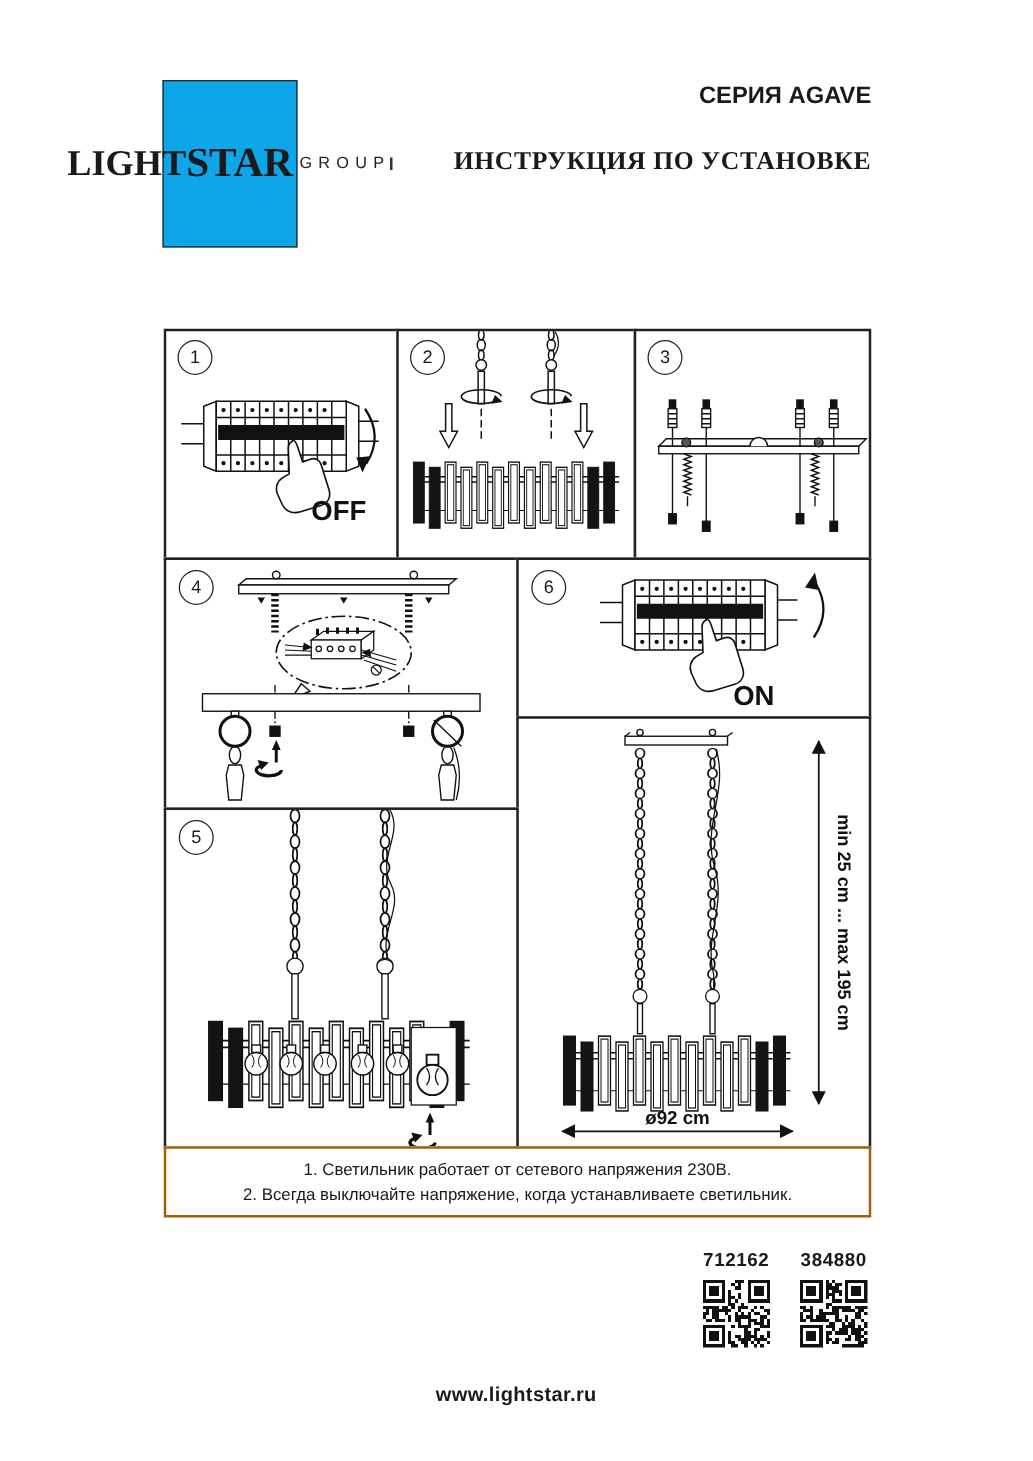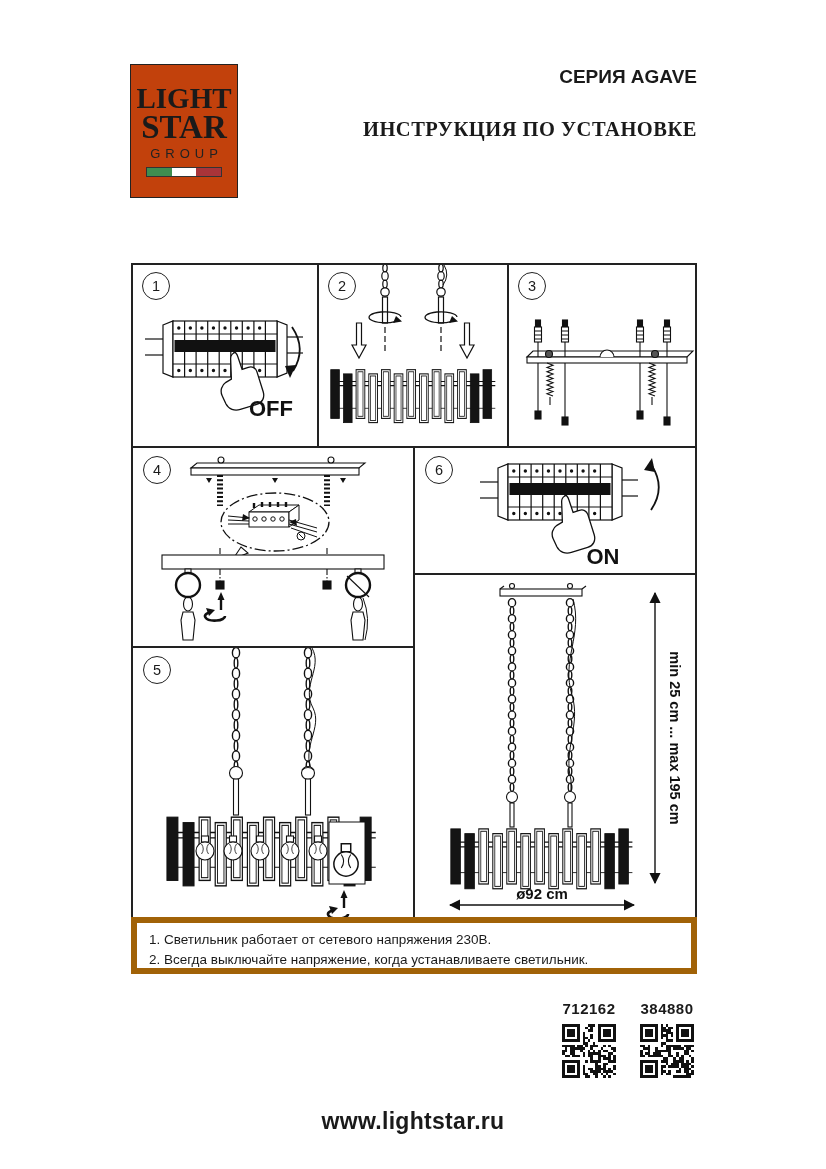--- a/index.html
+++ b/index.html
@@ -1,46 +1,46 @@
 <!DOCTYPE html>
 <html><head>
 <meta charset="utf-8">
 <style>
   html,body{margin:0;padding:0;}
   body{width:826px;height:1169px;position:relative;background:#fff;
        font-family:"Liberation Sans",sans-serif;color:#1a1a1a;overflow:hidden;}
   
   .logo-box{position:absolute;left:130px;top:64px;width:106px;height:132px;
-    border:1.5px solid #222;background:#c2410c;display:flex;flex-direction:column;
+    border:1.5px solid #222;background:#0ea5e9;display:flex;flex-direction:row;
     align-items:center;justify-content:center;}
   .logo-word1{font-family:"Liberation Serif",serif;font-weight:bold;font-size:29px;letter-spacing:0;line-height:.92;}
   .logo-word2{font-family:"Liberation Serif",serif;font-weight:bold;font-size:33px;letter-spacing:0;line-height:.92;}
   .logo-word3{font-size:13px;letter-spacing:5px;margin:3px 0 6px 5px;color:#222;}
   .logo-flag{width:74px;height:8px;border:1px solid #333;display:flex;}
   .logo-flag span{flex:1;}
   .hdr-text{position:absolute;right:129px;top:62px;text-align:right;font-weight:bold;}
   .hdr-series{font-size:19px;line-height:1.55;}
   .hdr-title{font-size:20.5px;line-height:1.45;margin-top:24px;letter-spacing:.5px;font-family:Liberation Serif, serif;}
   
   .panel{position:absolute;background:#fff;border:2px solid #222;box-sizing:border-box;}
   .badge{position:absolute;left:9px;top:7px;width:26px;height:26px;border:1.7px solid #222;
     border-radius:50%;display:flex;align-items:center;justify-content:center;
     font-size:14.5px;background:#fff;z-index:2;}
   .art{position:absolute;left:0;top:0;width:100%;height:100%;}
   
-  .notes{position:absolute;left:131px;top:917px;width:566px;height:57px;border:6px solid #a16207;
-    box-sizing:border-box;background:#fff;padding:7px 12px;font-size:13.5px;line-height:1.5;}
+  .notes{position:absolute;left:131px;top:917px;width:566px;height:57px;border:2px solid #a16207;
+    box-sizing:border-box;background:#fff;padding:7px 12px;font-size:13.5px;line-height:1.5;text-align:center;}
   
   .qr-row{position:absolute;left:131px;top:1000px;width:566px;display:flex;
     justify-content:flex-end;gap:18px;}
   .qr-item{width:60px;text-align:center;}
   .qr-label{font-weight:bold;font-size:15px;margin-bottom:7px;letter-spacing:.5px;}
   
   .footer{position:absolute;left:0;top:1108px;width:100%;text-align:center;
-    font-size:23px;font-weight:bold;letter-spacing:.3px;}
+    font-size:16px;font-weight:bold;letter-spacing:.3px;}
   svg text{font-family:"Liberation Sans",sans-serif;}
 </style>
 </head>
 <body>
 
 <svg style="position:absolute;width:0;height:0" aria-hidden="true">
   <defs>
     <marker id="ah" viewBox="0 0 10 10" refX="9" refY="5" markerWidth="8" markerHeight="8" orient="auto-start-reverse">
         <path d="M0 0L10 5L0 10z" fill="#111"></path>
       </marker>

